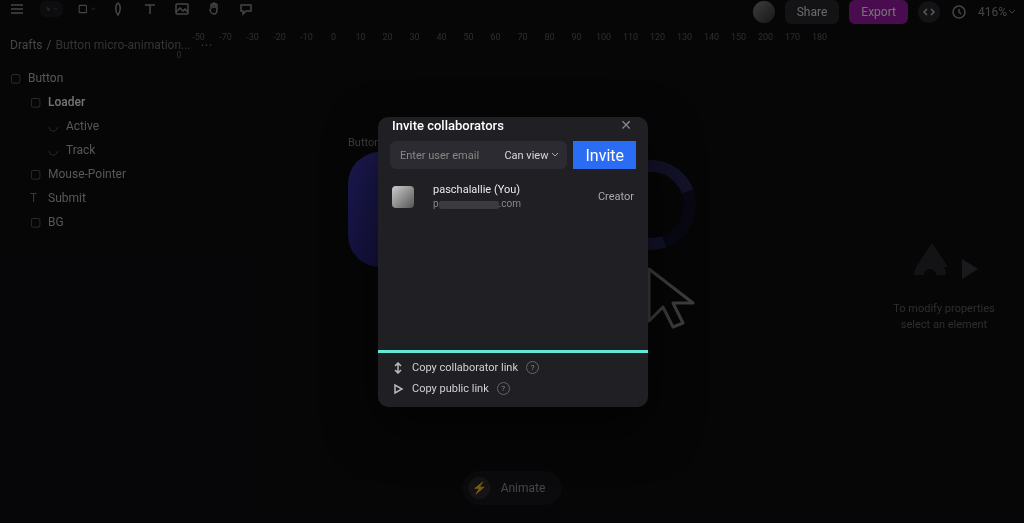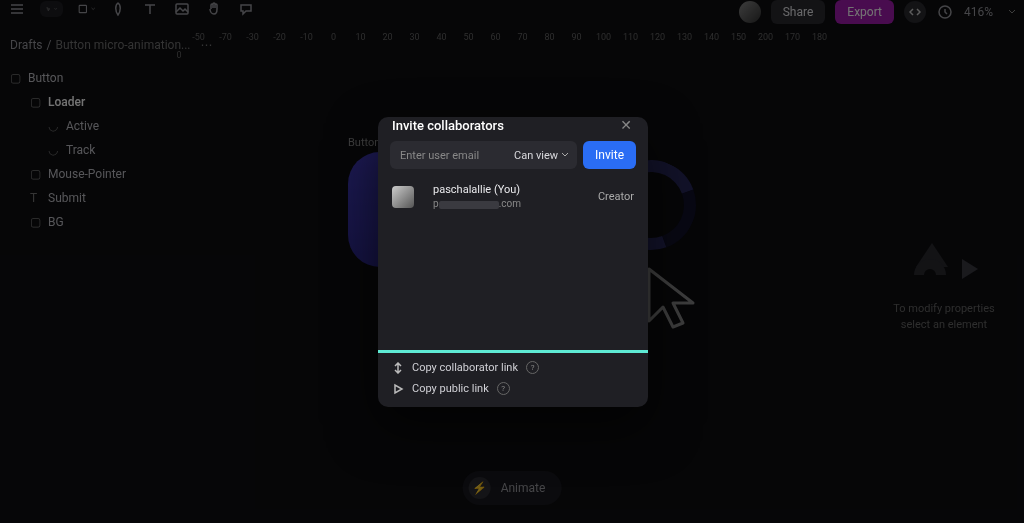--- a/index.html
+++ b/index.html
@@ -10,21 +10,21 @@
   .topbar-left { display:flex; align-items:center; gap:14px; }
   .topbar-right { margin-left:auto; display:flex; align-items:center; gap:10px; }
   .tb-icon { width:18px; height:18px; display:flex; align-items:center; justify-content:center; color:#9a9aa0; }
   .tb-icon svg { width:16px; height:16px; stroke:#9a9aa0; fill:none; stroke-width:1.5; }
   .arrow-tool { background:#1d1d22; border-radius:6px; padding:4px 6px; display:flex; align-items:center; gap:3px; }
   .arrow-tool svg { stroke:#fff; }
   .mini-chev { width:8px; height:8px; }
   .share-btn { background:#2a2a30; color:#e6e6e9; border-radius:6px; padding:5px 12px; font-size:12px; }
   .export-btn { background:#a21caf; color:#fff; border-radius:6px; padding:5px 12px; font-size:12px; }
   .code-circle { width:22px; height:22px; border-radius:50%; background:#2a2a30; display:flex; align-items:center; justify-content:center; }
-  .zoom { color:#9a9aa0; font-size:12px; display:flex; align-items:center; gap:15px; }
+  .zoom { color:#9a9aa0; font-size:12px; display:flex; align-items:center; gap:1px; }
   .avatar-sm { width:22px; height:22px; border-radius:50%; background:#555; background:linear-gradient(135deg,#888,#333); }
 
   
   .breadcrumb { position:absolute; top:38px; left:10px; display:flex; align-items:center; gap:4px; color:#9a9aa0; font-size:12px; }
   .crumb-file { color:#737373; }
   .crumb-dots { margin-left:6px; color:#777; }
 
   
   .layers { position:absolute; top:62px; left:0; width:170px; display:flex; flex-direction:column; padding:4px 0; }
   .layer-row { display:flex; align-items:center; gap:8px; padding:5px 10px; font-size:12px; color:#bfbfc5; }
@@ -61,21 +61,21 @@
 
   
   .modal { position:absolute; top:117px; left:378px; width:270px; background:#1f1f24; border-radius:10px; box-shadow:0 20px 50px rgba(0,0,0,0.6); color:#d8d8dc; display:flex; flex-direction:column; }
   .modal-hd { display:flex; align-items:center; justify-content:space-between; padding:0 14px 8px; }
   .modal-title { color:#fff; font-size:13px; font-weight:500; }
   .close-x { color:#888; font-size:14px; width:16px; text-align:center; cursor:pointer; }
   .invite-row { display:flex; gap:6px; padding:0 12px 10px; }
   .email-box { flex:1; background:#2b2b31; border-radius:6px; display:flex; align-items:center; justify-content:space-between; padding:0 8px 0 10px; height:28px; }
   .email-ph { color:#888; font-size:11px; }
   .perm { color:#d8d8dc; font-size:11px; display:flex; align-items:center; gap:3px; }
-  .invite-btn { background:#2a6df4; color:#fff; border-radius:6px; font-size:12px; padding:4px 12px; height:28px; display:flex; align-items:center; }
+  .invite-btn { background:#2a6df4; color:#fff; border-radius:0; font-size:16px; padding:4px 12px; height:28px; display:flex; align-items:center; }
   .collab-row { display:flex; align-items:center; padding:4px 14px 10px; gap:19px; }
   .collab-av { width:22px; height:22px; border-radius:4px; background:linear-gradient(135deg,#ccc,#555); flex-shrink:0; }
   .collab-info { display:flex; flex-direction:column; line-height:1.3; }
   .collab-name { color:#e9e9ec; font-size:11px; }
   .collab-email { color:#888; font-size:10px; }
   .collab-email .redact { display:inline-block; width:60px; height:8px; background:#3a3a40; border-radius:2px; vertical-align:middle; }
   .collab-role { margin-left:auto; color:#aaa; font-size:11px; }
   .modal-spacer { height:130px; }
   .modal-ft { border-top:3px solid #5eead4; padding:8px 14px 12px; display:flex; flex-direction:column; gap:8px; }
   .link-row { display:flex; align-items:center; gap:8px; font-size:11px; color:#d0d0d5; }

